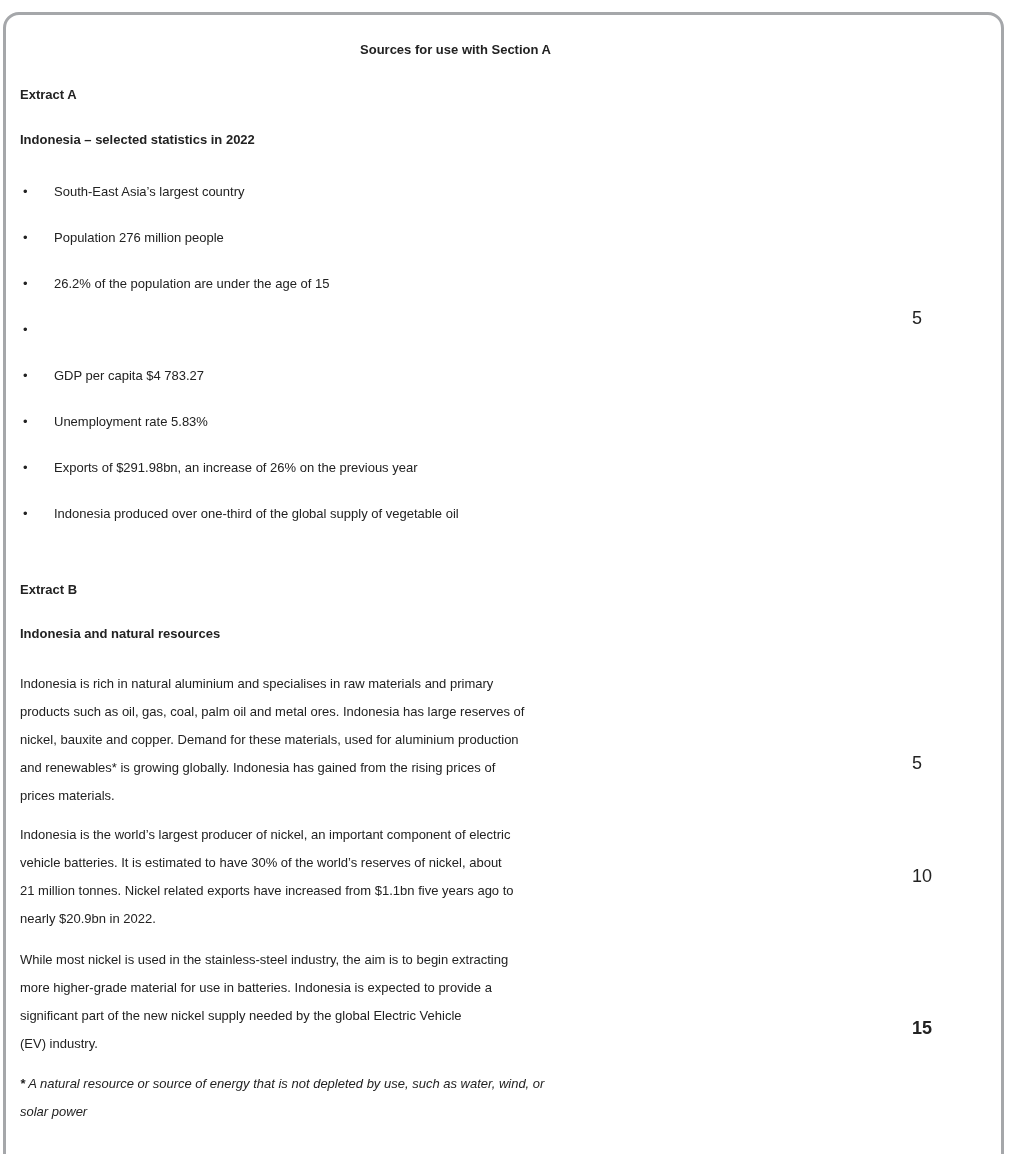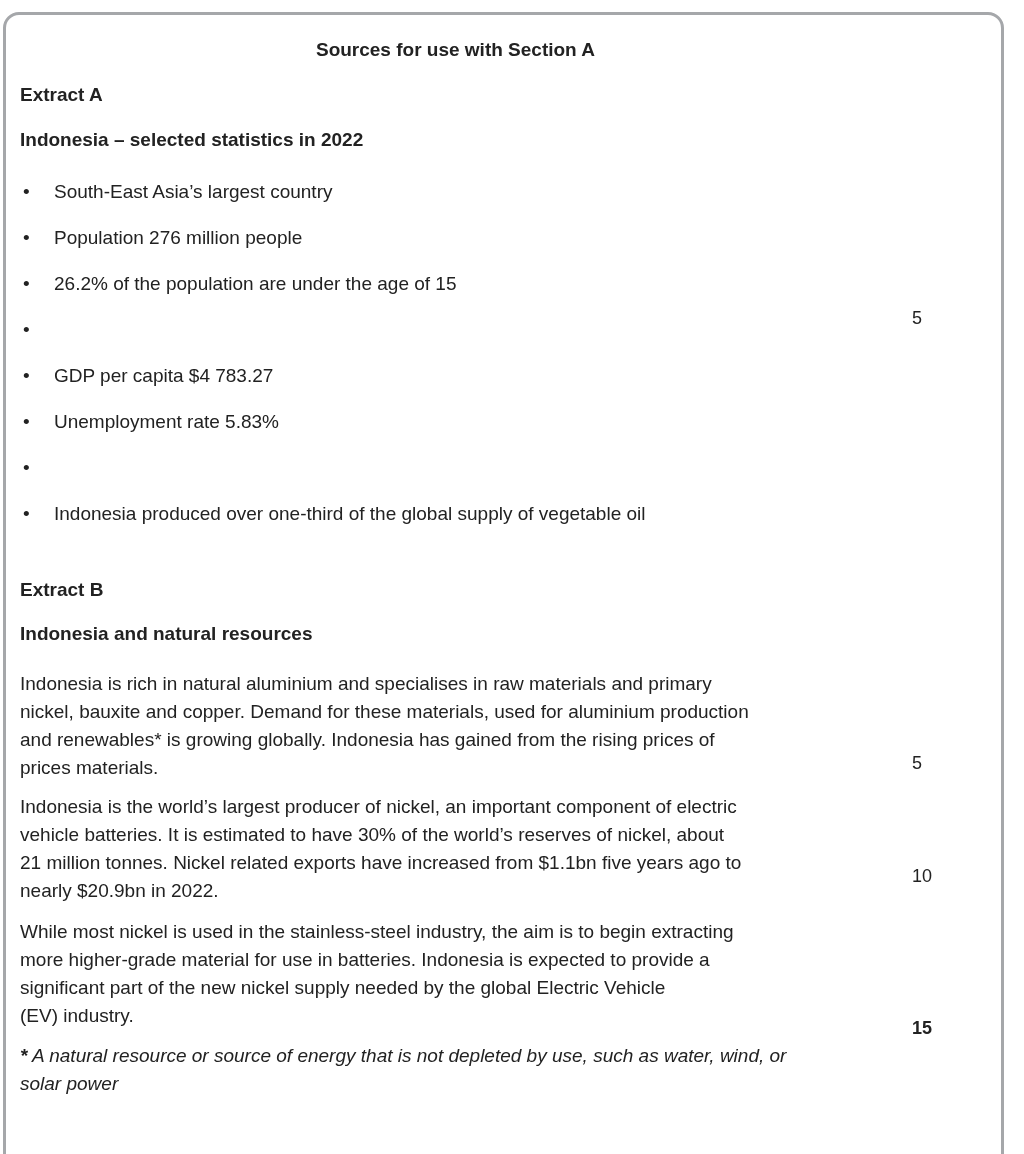--- a/index.html
+++ b/index.html
@@ -25,21 +25,21 @@
     top: 12px;
     width: 1001px;           
     height: 1200px;          
     border: 3px solid #a5a7aa;
     border-radius: 16px;
     background: #ffffff;
     box-sizing: border-box;
   }
   .content {
     padding: 21px 110px 0 14px;
-    font-size: 19px;
+    font-size: 13px;
     line-height: 28px;
   }
   .title {
     text-align: center;
     font-weight: bold;
   }
   .heading {
     font-weight: bold;
     margin-top: 17px;
   }
@@ -139,33 +139,35 @@
         <li>
           <span class="dot">•</span>
           <span>GDP per capita $4 783.27</span>
         </li>
         <li>
           <span class="dot">•</span>
           <span>Unemployment rate 5.83%</span>
         </li>
         <li>
           <span class="dot">•</span>
+          <span>Exports of $291.98bn, an increase of 26% on the previous year</span>
         </li>
         <li>
           <span class="dot">•</span>
           <span>Indonesia produced over one-third of the global supply of vegetable oil</span>
         </li>
       </ul>
 
       <div class="heading-b">Extract B</div>
 
       <div class="subheading-b">Indonesia and natural resources</div>
 
       <div class="par par-1">
         <div class="pline">Indonesia is rich in natural aluminium and specialises in raw materials and primary</div>
+        <div class="pline">products such as oil, gas, coal, palm oil and metal ores. Indonesia has large reserves of</div>
         <div class="pline">nickel, bauxite and copper. Demand for these materials, used for aluminium production</div>
         <div class="pline">and renewables* is growing globally. Indonesia has gained from the rising prices of</div>
         <div class="pline">prices materials.</div>
       </div>
 
       <div class="par par-2">
         <div class="pline">Indonesia is the world’s largest producer of nickel, an important component of electric</div>
         <div class="pline">vehicle batteries. It is estimated to have 30% of the world’s reserves of nickel, about</div>
         <div class="pline">21 million tonnes. Nickel related exports have increased from $1.1bn five years ago to</div>
         <div class="pline">nearly $20.9bn in 2022.</div>

